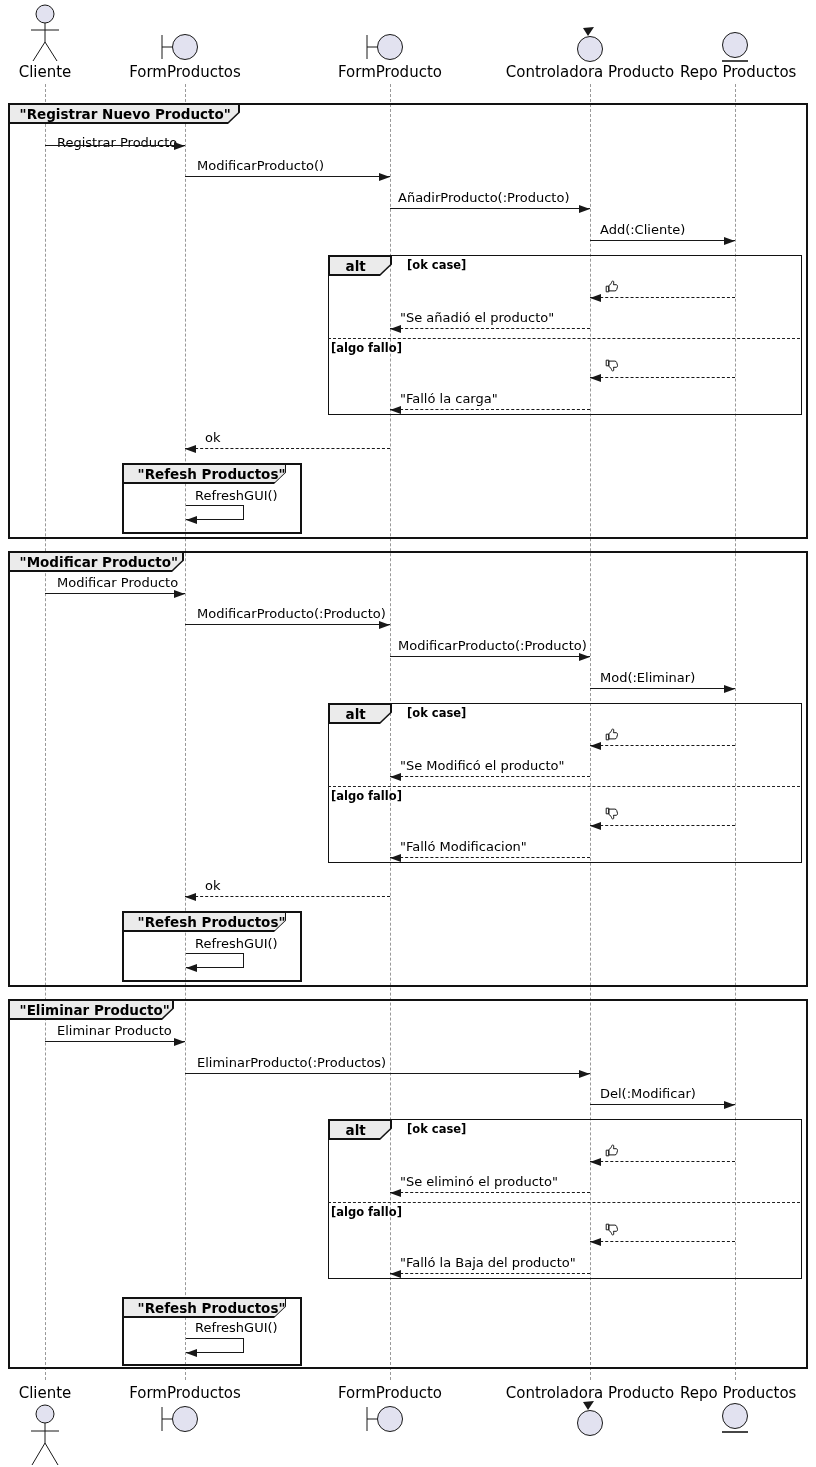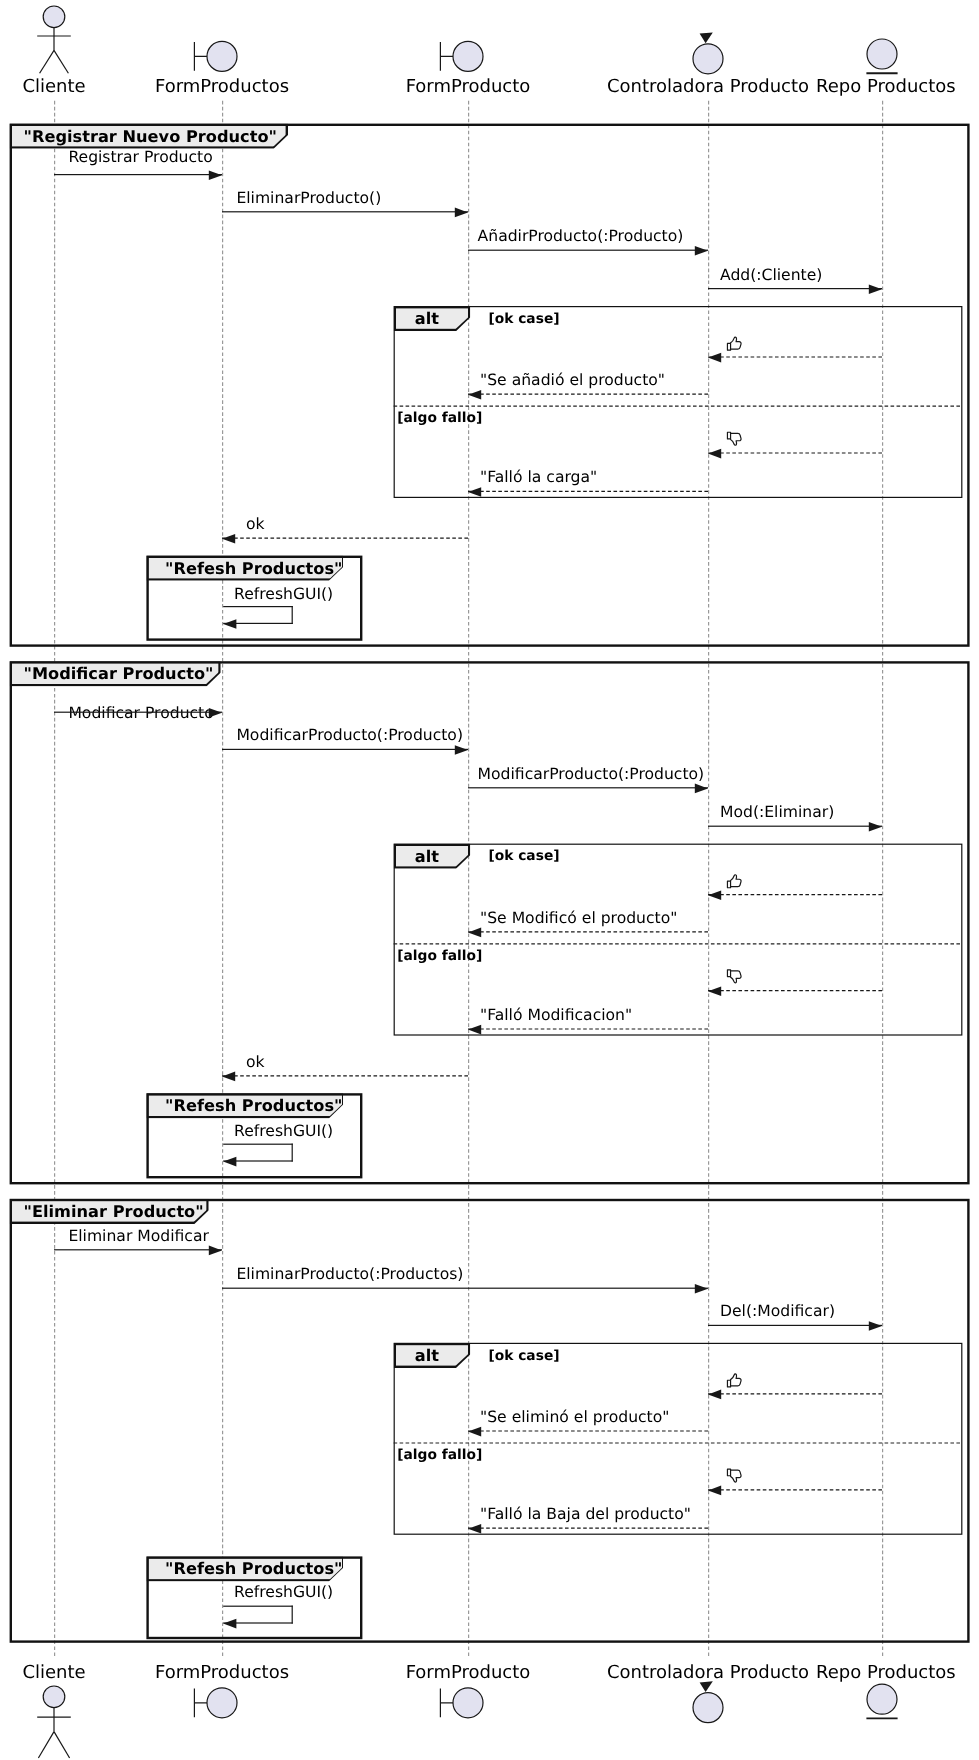--- a/index.html
+++ b/index.html
@@ -85,26 +85,26 @@
       <line class="sk" x1="2" y1="30" x2="28" y2="30" stroke-width="1.6"></line>
     </svg>
     <div class="plabel" style="left:680px;top:63px;width:110px">Repo Productos</div>
   </div>
 
   <div class="frame" style="left:8px;top:103px;width:796px;height:432px"></div>
   <div class="tab" style="left:8px;top:103px;width:232px;height:21px">
     <div class="ti ftitle">"Registrar Nuevo Producto"</div>
   </div>
 
-  <div class="lab" style="left:57px;top:124px">Registrar Producto</div>
+  <div class="lab" style="left:57px;top:135px">Registrar Producto</div>
   <div class="arr r" style="left:45px;top:145px;width:140px">
       <span class="h"></span>
     </div>
 
-  <div class="lab" style="left:197px;top:158px">EliminarProducto()</div>
+  <div class="lab" style="left:197px;top:158px">ModificarProducto()</div>
   <div class="arr r" style="left:185px;top:176px;width:205px">
       <span class="h"></span>
     </div>
 
   <div class="lab" style="left:398px;top:190px">AñadirProducto(:Producto)</div>
   <div class="arr r" style="left:390px;top:208px;width:200px">
       <span class="h"></span>
     </div>
 
   <div class="lab" style="left:600px;top:222px">Add(:Cliente)</div>
@@ -161,21 +161,21 @@
   <div class="lab" style="left:195px;top:488px">RefreshGUI()</div>
   <div class="loop" style="left:186px;top:505px;width:57px;height:13px">
       <span class="h"></span>
     </div>
 
   <div class="frame" style="left:8px;top:551px;width:796px;height:432px"></div>
   <div class="tab" style="left:8px;top:551px;width:176px;height:21px">
     <div class="ti ftitle">"Modificar Producto"</div>
   </div>
 
-  <div class="lab" style="left:57px;top:587px">Modificar Producto</div>
+  <div class="lab" style="left:57px;top:575px">Modificar Producto</div>
   <div class="arr r" style="left:45px;top:593px;width:140px">
       <span class="h"></span>
     </div>
 
   <div class="lab" style="left:197px;top:606px">ModificarProducto(:Producto)</div>
   <div class="arr r" style="left:185px;top:624px;width:205px">
       <span class="h"></span>
     </div>
 
   <div class="lab" style="left:398px;top:638px">ModificarProducto(:Producto)</div>
@@ -237,21 +237,21 @@
   <div class="lab" style="left:195px;top:936px">RefreshGUI()</div>
   <div class="loop" style="left:186px;top:953px;width:57px;height:13px">
       <span class="h"></span>
     </div>
 
   <div class="frame" style="left:8px;top:999px;width:796px;height:366px"></div>
   <div class="tab" style="left:8px;top:999px;width:166px;height:21px">
     <div class="ti ftitle">"Eliminar Producto"</div>
   </div>
 
-  <div class="lab" style="left:57px;top:1023px">Eliminar Modificar</div>
+  <div class="lab" style="left:57px;top:1023px">Eliminar Producto</div>
   <div class="arr r" style="left:45px;top:1041px;width:140px">
       <span class="h"></span>
     </div>
 
   <div class="lab" style="left:197px;top:1055px">EliminarProducto(:Productos)</div>
   <div class="arr r" style="left:185px;top:1073px;width:405px">
       <span class="h"></span>
     </div>
 
   <div class="lab" style="left:600px;top:1086px">Del(:Modificar)</div>

